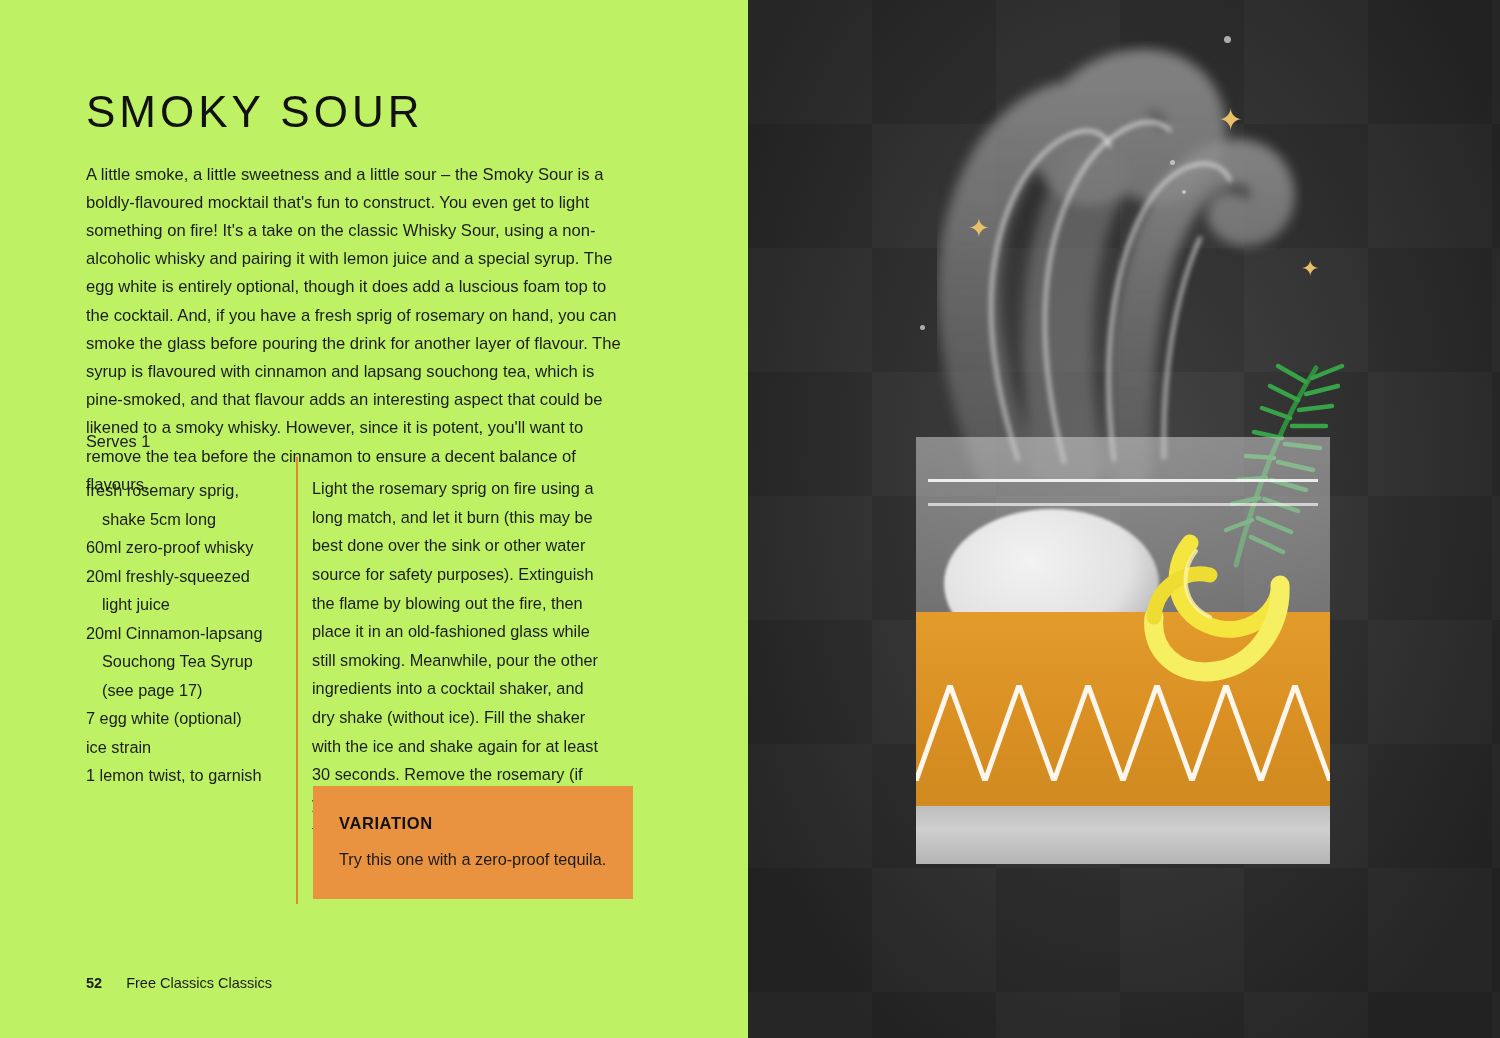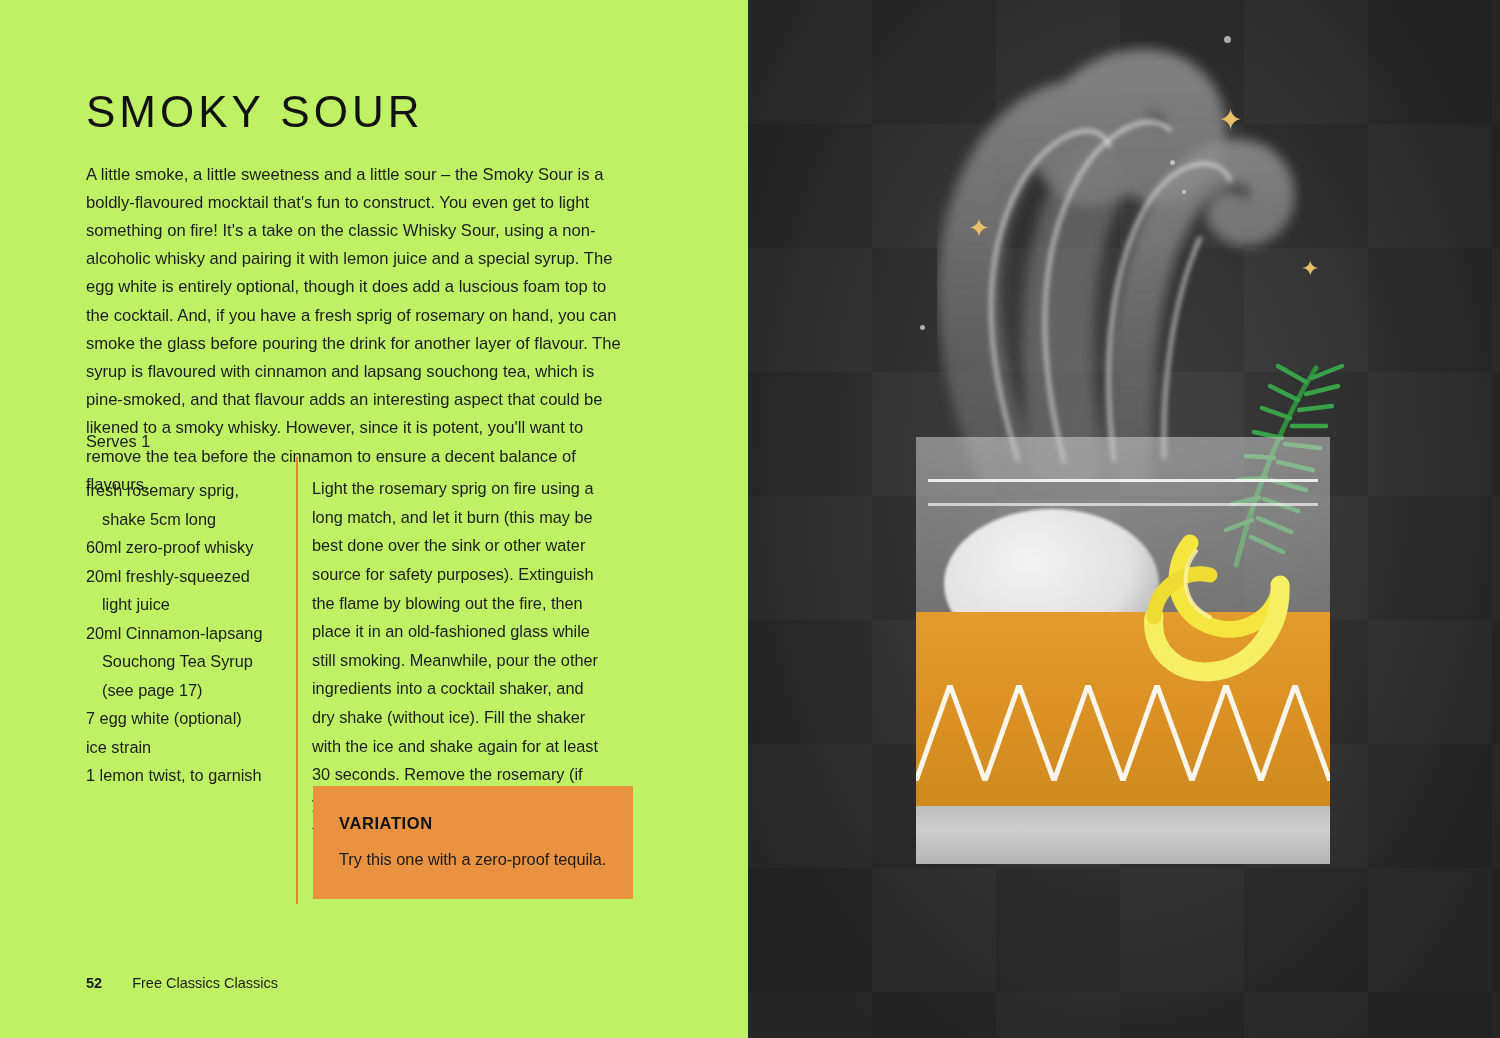--- a/index.html
+++ b/index.html
@@ -109,21 +109,21 @@
   }
   .footer {
     position: absolute;
     left: 86px;
     bottom: 47px;
     font-size: 14.5px;
     color: #1c1c1c;
   }
   .footer .pg {
     font-weight: bold;
-    margin-right: 26px;
+    margin-right: 20px;
   }
 
   
   .page-right {
     position: relative;
     width: 752px;
     height: 1038px;
     background: #3c3c3c;
     overflow: hidden;
   }

